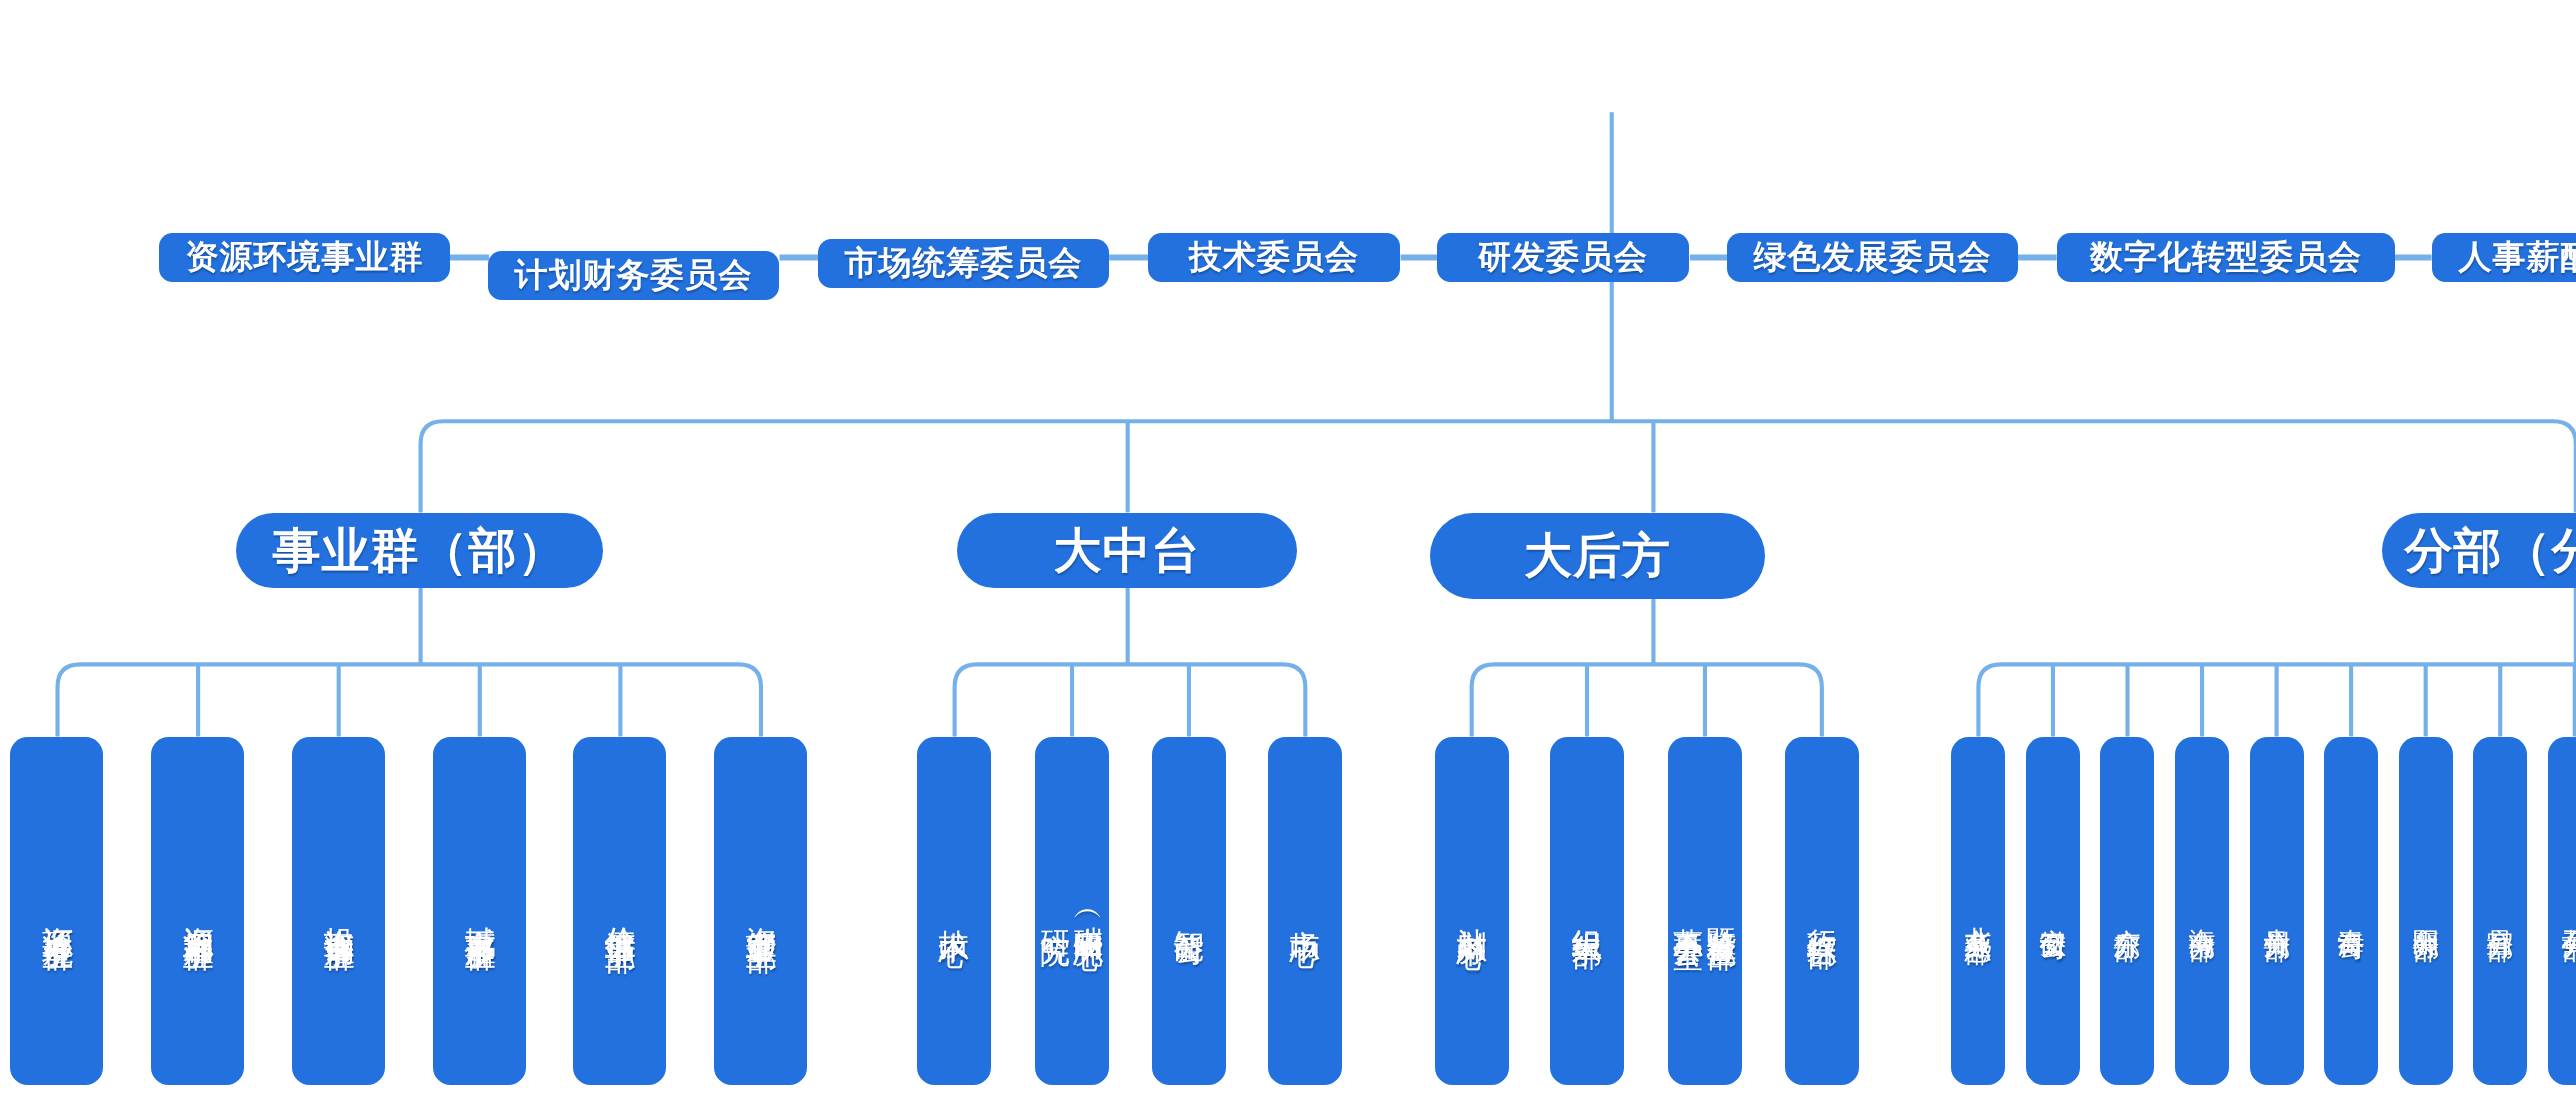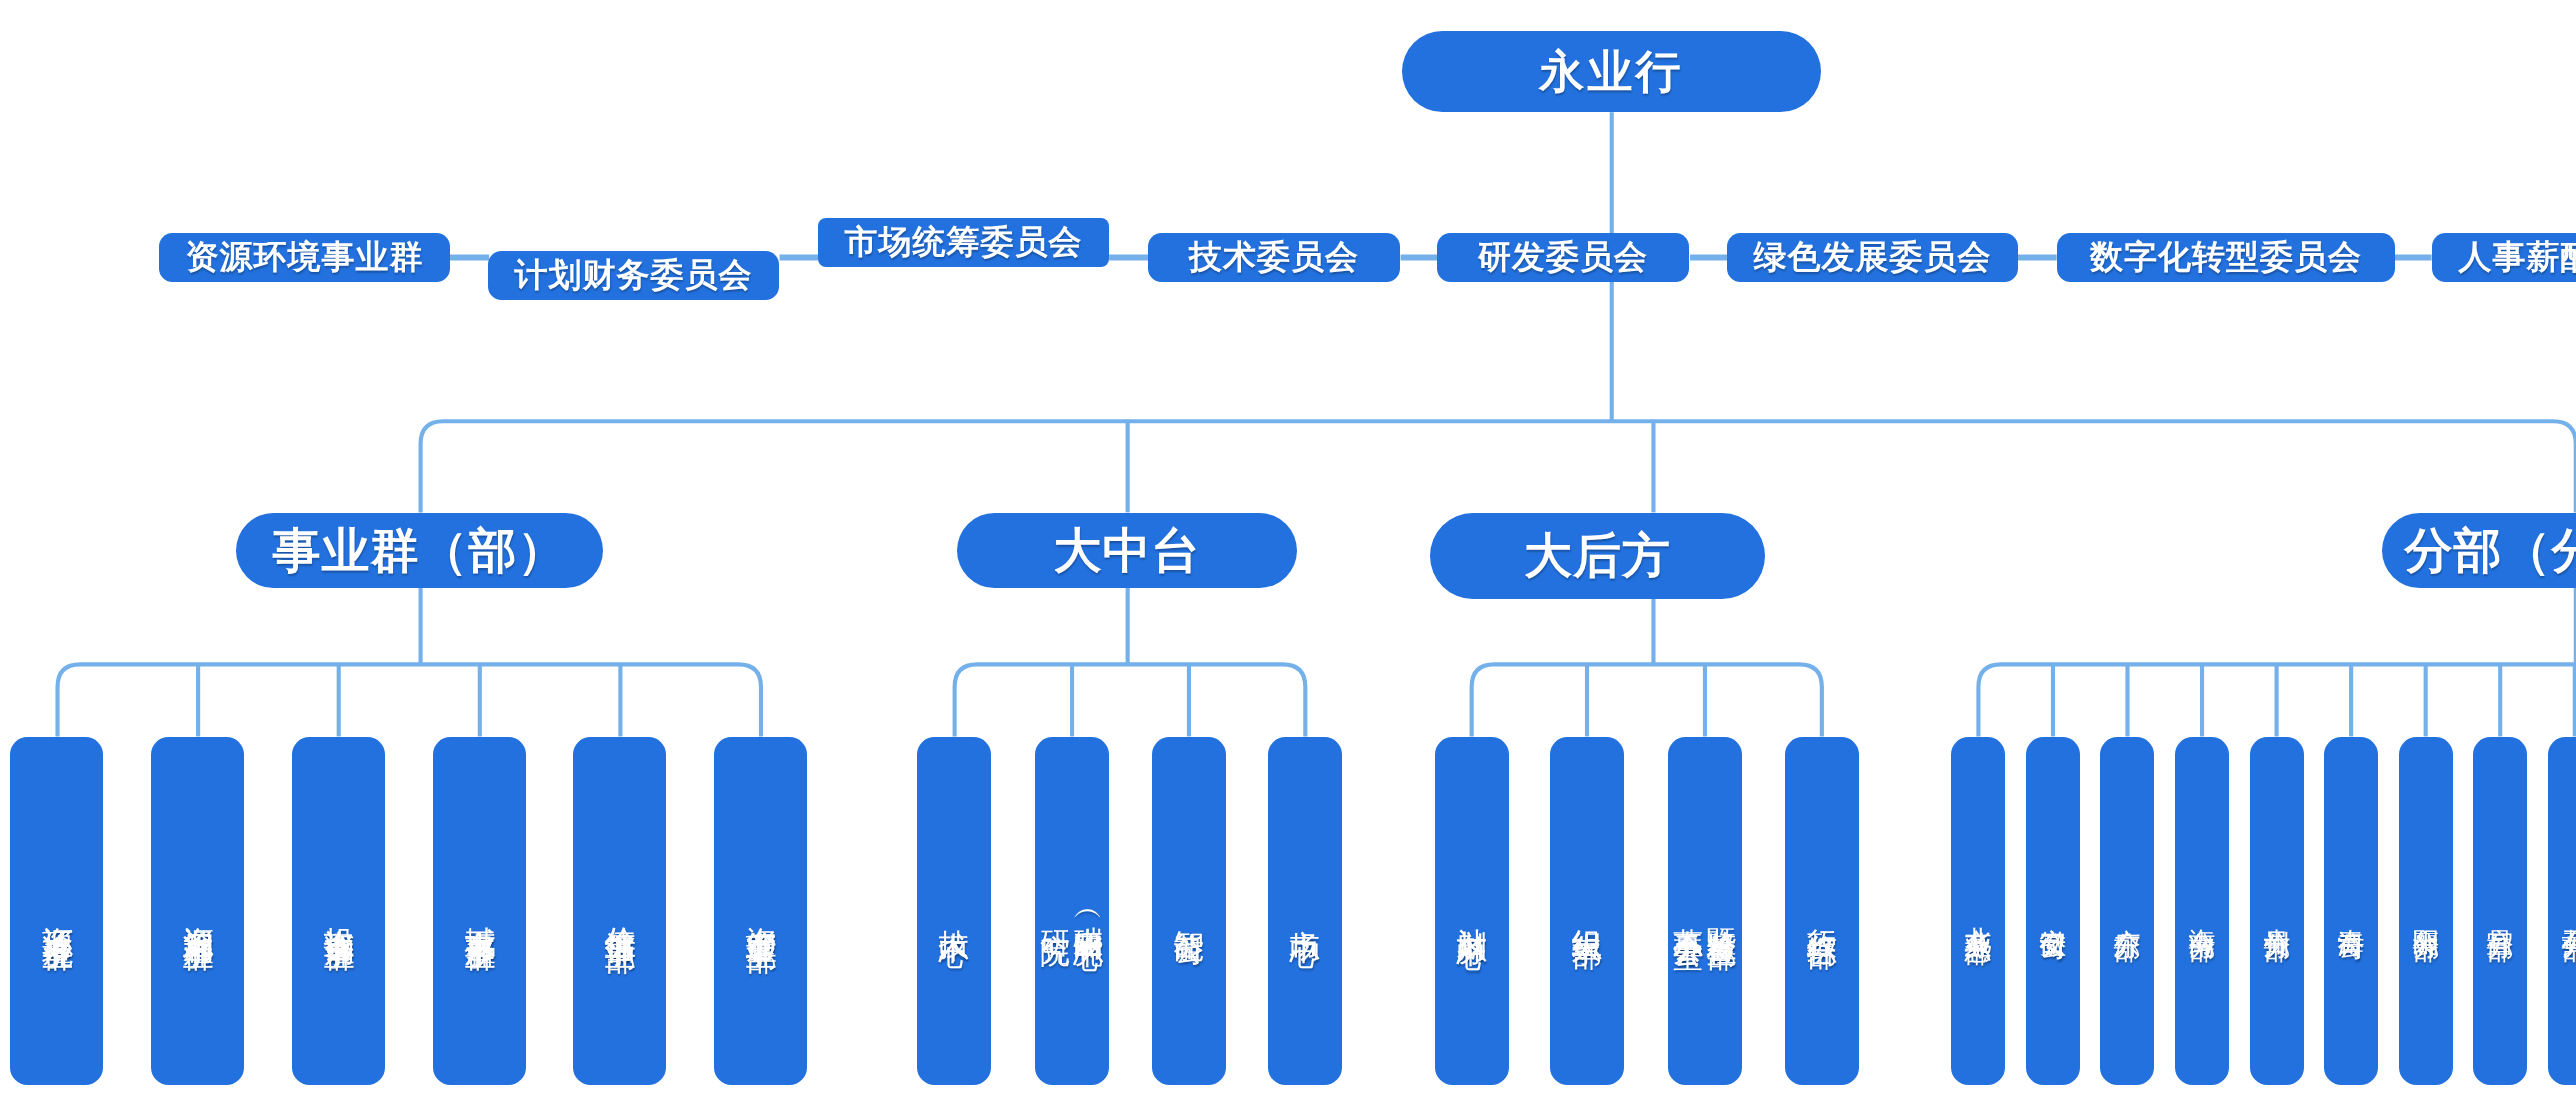--- a/index.html
+++ b/index.html
@@ -75,31 +75,28 @@
       <path d="M 4853.25 1290 L 4853.25 1430" fill="none" stroke="#74B0EA" stroke-width="8"></path>
       <path d="M 4998 1290 L 4998 1430" fill="none" stroke="#74B0EA" stroke-width="8"></path>
       <path d="M 5142.75 1290 L 5142.75 1430" fill="none" stroke="#74B0EA" stroke-width="8"></path>
       <path d="M 5287.5 1290 L 5287.5 1430" fill="none" stroke="#74B0EA" stroke-width="8"></path>
       <path d="M 5432.25 1290 L 5432.25 1430" fill="none" stroke="#74B0EA" stroke-width="8"></path>
       <path d="M 5577 1290 L 5577 1430" fill="none" stroke="#74B0EA" stroke-width="8"></path>
       <path d="M 5721.75 1290 L 5721.75 1430" fill="none" stroke="#74B0EA" stroke-width="8"></path>
       <path d="M 5866.5 1290 L 5866.5 1430" fill="none" stroke="#74B0EA" stroke-width="8"></path>
       <path d="M 6011.25 1290 L 6011.25 1430" fill="none" stroke="#74B0EA" stroke-width="8"></path>
     </svg>
-  <div class="node root-node" id="root-node" style="left: 1402px; top: 31px; width: 419px; height: 81px;">
-    <span>永业行</span>
-  </div>
   <div id="committee-row">
       <div class="node committee-node" style="left: 159px; top: 233px; width: 291px; height: 49px;">
         <span>资源环境事业群</span>
       </div>
       <div class="node committee-node" style="left: 488px; top: 233px; width: 291px; height: 49px; margin-top: 18px;">
         <span>计划财务委员会</span>
       </div>
-      <div class="node committee-node" style="left: 818px; top: 218px; width: 291px; height: 49px; border-radius: 8px;">
+      <div class="node committee-node" style="left: 818px; top: 239px; width: 291px; height: 49px;">
         <span>市场统筹委员会</span>
       </div>
       <div class="node committee-node" style="left: 1148px; top: 233px; width: 252px; height: 49px;">
         <span>技术委员会</span>
       </div>
       <div class="node committee-node" style="left: 1437px; top: 233px; width: 252px; height: 49px; align-items: center;">
         <span>研发委员会</span>
       </div>
       <div class="node committee-node" style="left: 1727px; top: 233px; width: 291px; height: 49px;">
         <span>绿色发展委员会</span>

